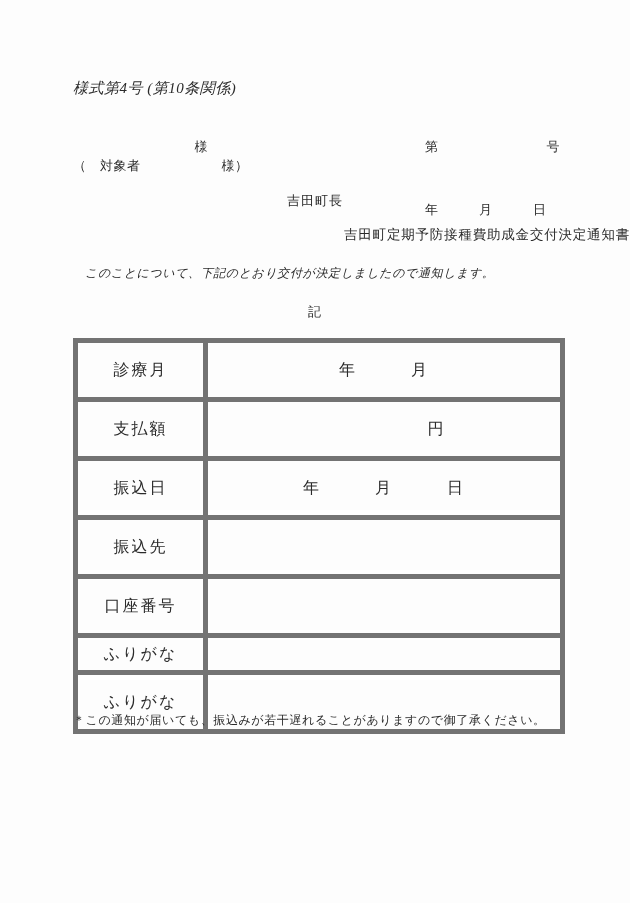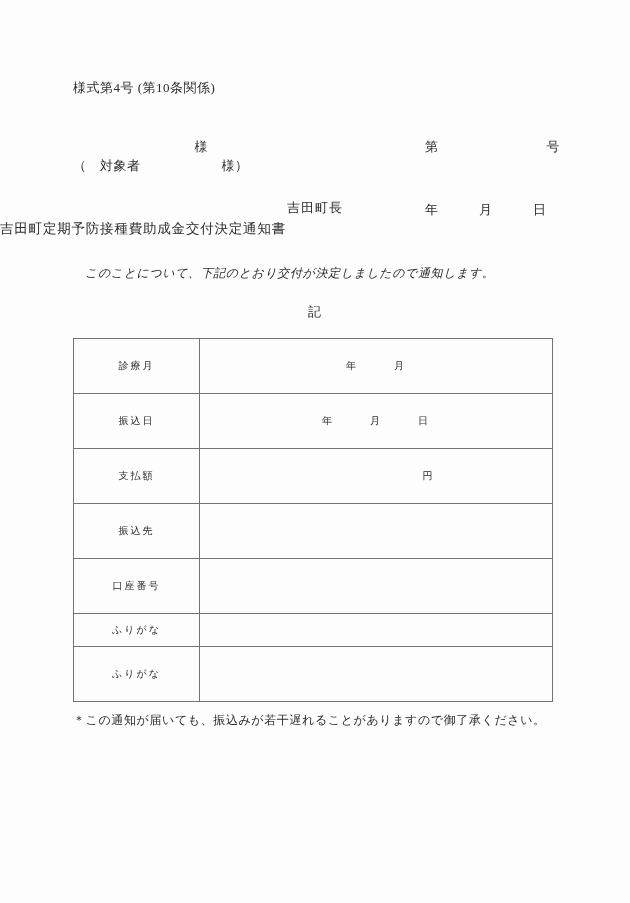--- a/index.html
+++ b/index.html
@@ -19,23 +19,24 @@
     position: absolute;
     inset: 0;
     background: #fdfdfd;
   }
 
   
   .form-no {
     position: absolute;
     left: 73px;
     top: 79px;
-    font-size: 13px;
-    letter-spacing: 0.5px;
-    white-space: pre;
+    font-size: 15px;
+    letter-spacing: 0.5px;
+    white-space: pre;
+    font-style: italic;
   }
   .doc-number-block {
     position: absolute;
     left: 425px;
     top: 94px;
     font-size: 13px;
     line-height: 21px;
     white-space: pre;
     letter-spacing: 0.5px;
   }
@@ -59,31 +60,31 @@
     white-space: pre;
     letter-spacing: 0.5px;
     font-family: Liberation Mono, monospace;
   }
 
   
   .issuer {
     position: absolute;
     left: 0;
     right: 0;
-    top: 199px;
+    top: 192px;
     text-align: center;
     font-size: 13px;
     letter-spacing: 1px;
   }
   .doc-title {
     position: absolute;
     left: 0;
     right: 0;
-    top: 220px;
-    text-align: left;
+    top: 226px;
+    text-align: right;
     font-size: 13.5px;
     letter-spacing: 0.8px;
   }
   .body-sentence {
     position: absolute;
     left: 85px;
     top: 265px;
     font-size: 12px;
     letter-spacing: 0.6px;
     white-space: pre;
@@ -102,22 +103,22 @@
   
   .info-table {
     position: absolute;
     left: 73px;
     top: 338px;
     width: 477px;
     border-collapse: collapse;
     table-layout: fixed;
   }
   .info-table td {
-    border: 1px solid #737373;
-    font-size: 10px;
+    border: 5px solid #737373;
+    font-size: 16px;
     letter-spacing: 1.5px;
     padding: 0;
     vertical-align: middle;
   }
   .info-table td.label-cell {
     width: 125px;
     text-align: center;
     letter-spacing: 2px;
   }
   .info-table td.value-cell {
@@ -171,28 +172,28 @@
 
   <div class="ki-mark">記</div>
 
   <table class="info-table">
     <tbody>
         <tr class="tall">
           <td class="label-cell">診療月</td>
           <td class="value-cell"><span class="value-inner">年　　　月</span></td>
         </tr>
         <tr class="tall">
+          <td class="label-cell">支払額</td>
+          <td class="value-cell"><span class="value-inner amount">円</span></td>
+        </tr>
+        <tr class="tall">
           <td class="label-cell">振込日</td>
           <td class="value-cell"><span class="value-inner">年　　　月　　　日</span></td>
         </tr>
         <tr class="tall">
-          <td class="label-cell">支払額</td>
-          <td class="value-cell"><span class="value-inner amount">円</span></td>
-        </tr>
-        <tr class="tall">
           <td class="label-cell">振込先</td>
           <td class="value-cell"><span class="value-inner"></span></td>
         </tr>
         <tr class="tall">
           <td class="label-cell">口座番号</td>
           <td class="value-cell"><span class="value-inner"></span></td>
         </tr>
         <tr class="short">
           <td class="label-cell">ふりがな</td>
           <td class="value-cell"><span class="value-inner"></span></td>

